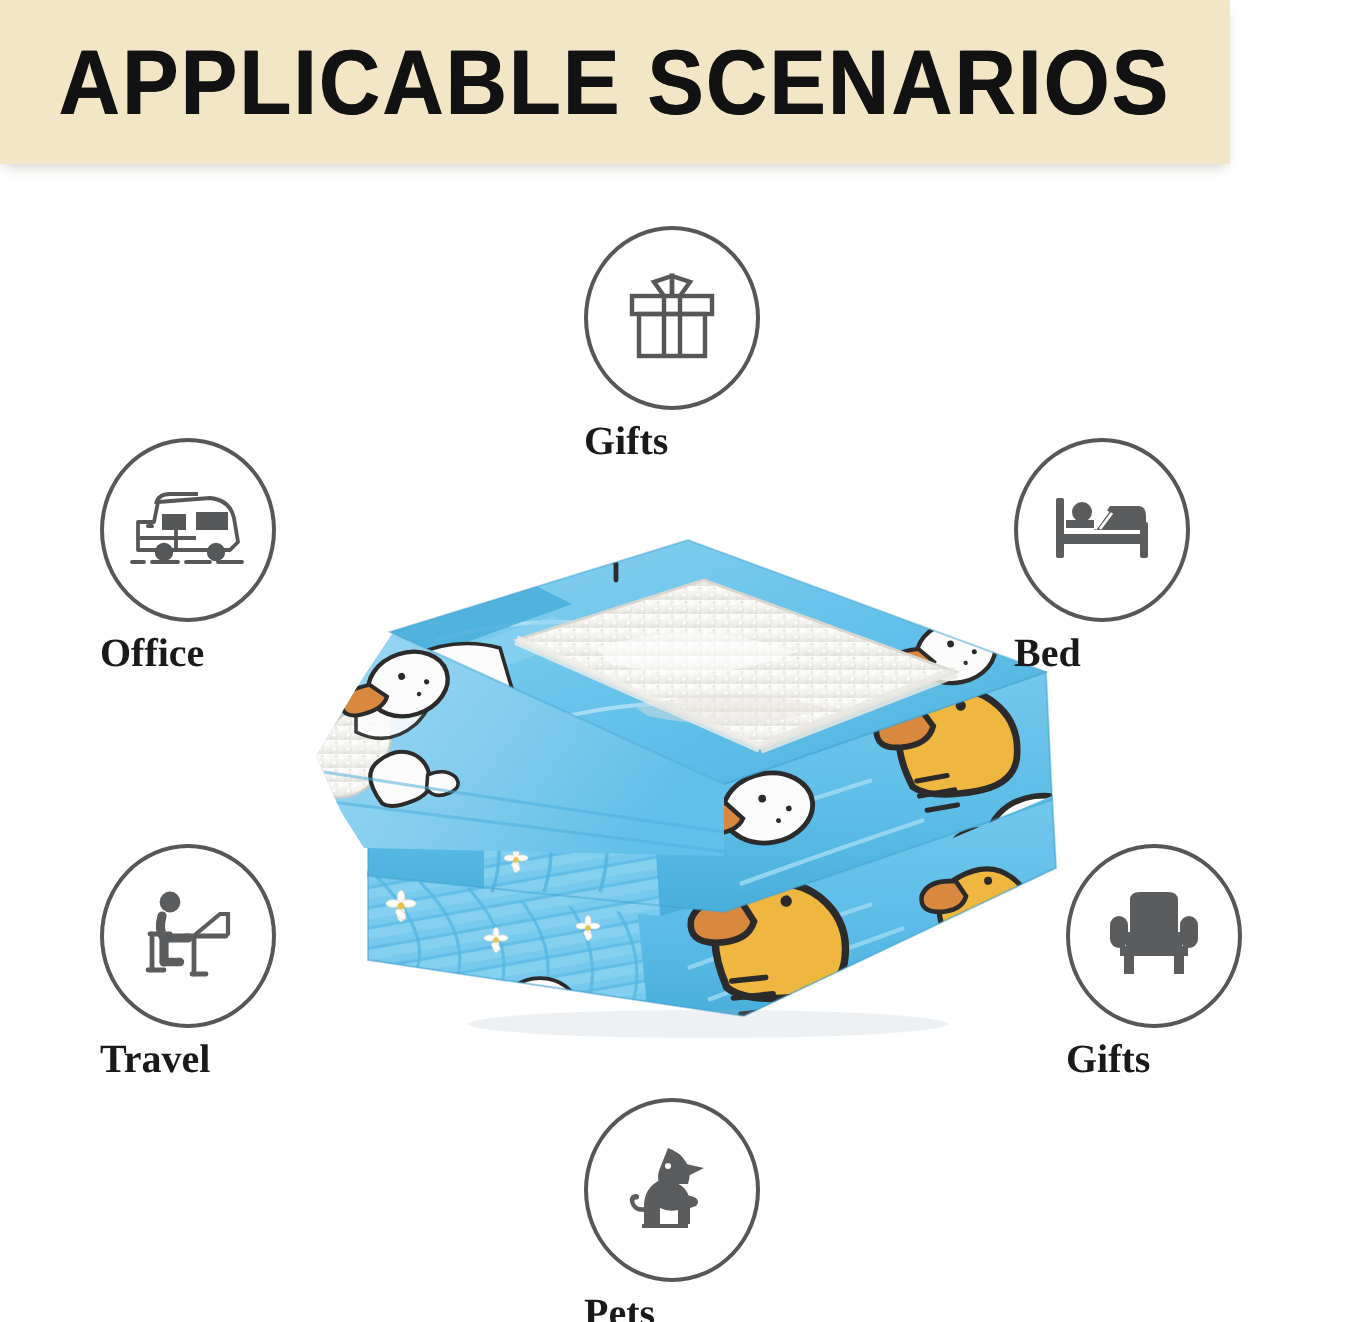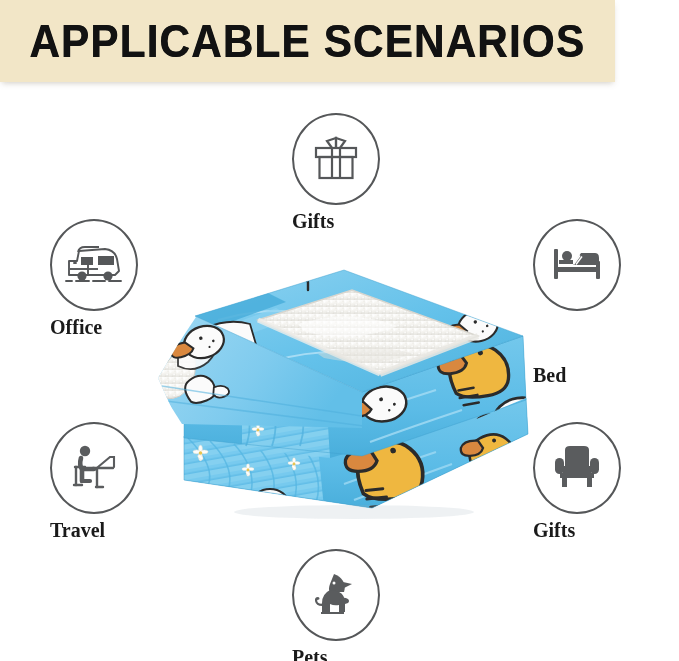--- a/index.html
+++ b/index.html
@@ -68,21 +68,21 @@
     font-weight: 700;
     color: #1a1a1a;
     line-height: 1;
     white-space: nowrap;
   }
   .badge svg { display: block; }
 
   
   #badge-gifts  { left: 292px; top: 113px; }
   #badge-travel { left:  50px; top: 219px; }
-  #badge-bed    { left: 533px; top: 219px; gap: 48px; }
+  #badge-bed    { left: 507px; top: 219px; }
   #badge-office { left:  50px; top: 422px; }
   #badge-sofa   { left: 533px; top: 422px; }
   #badge-pets   { left: 292px; top: 549px; }
 
   
   .product {
     position: absolute;
     left: 148px;
     top: 258px;
     width: 392px;

